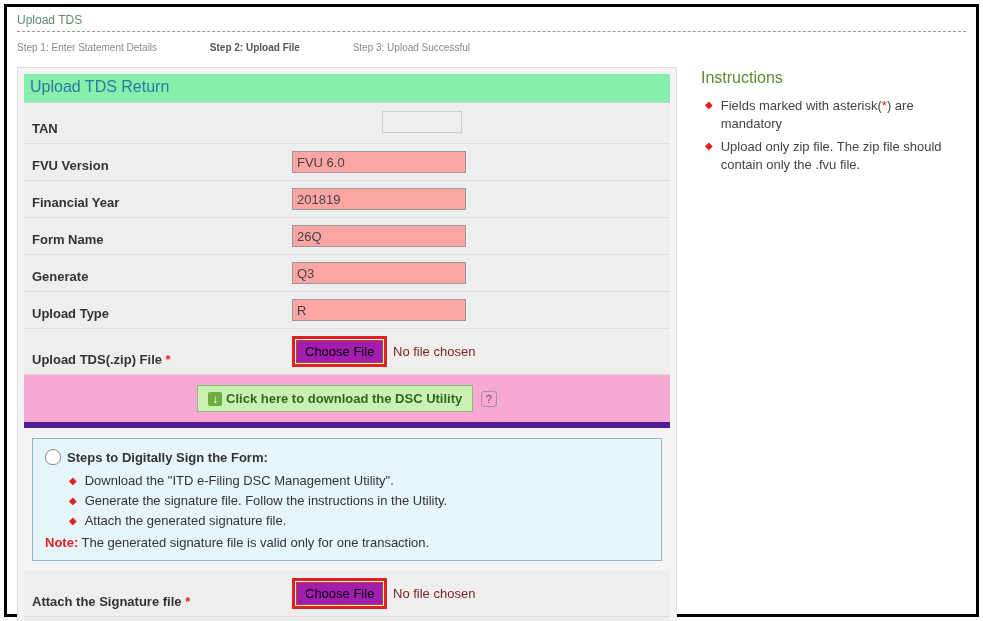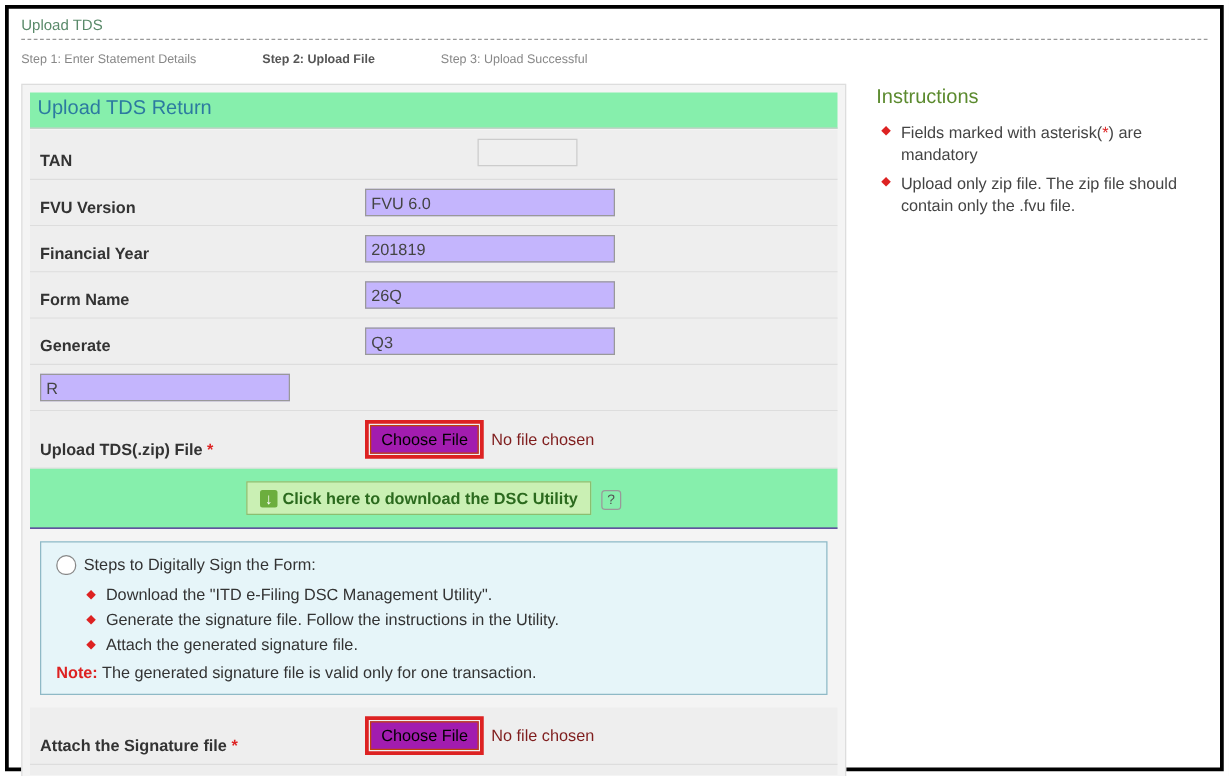--- a/index.html
+++ b/index.html
@@ -54,24 +54,24 @@
       padding: 7px 8px;
       border-bottom: 1px solid #ddd;
       background: #eee;
     }
     .form-row .label {
       width: 260px;
       font-weight: bold;
       color: #333;
     }
     .form-row .value input[type="text"] {
-      width: 200px;
+      width: 174px;
       height: 22px;
       border: 1px solid #999;
-      background: #c4b5fd;
+      background: #fca5a5;
       padding: 1px 4px;
       font-size: 13px;
       color: #444;
     }
     .form-row .value .tan-empty {
       display:inline-block;
       width:80px;
       height:22px;
       border:1px solid #ccc;
       background:#efefef;
@@ -83,22 +83,22 @@
       background: #a21caf;
       padding: 3px 8px;
       font-size: 13px;
             cursor: pointer;
     }
     .file-row .fwrapper{ display:inline-block; border:3px solid #d22; padding:1px; }
     .file-row .fstatus { color: #7f1d1d; margin-left: 2px;}
     .dsc-download-row {
       text-align: center;
       padding: 10px 0;
-      background:#86efac;
-      border-bottom:1px solid #4c1d95;
+      background:#f9a8d4;
+      border-bottom:6px solid #4c1d95;
     }
     .dsc-download-link {
       display: inline-block;
       background: #caf0b4;
       border: 1px solid #8bbf70;
       color: #2b6a1e;
       font-weight: bold;
       padding: 5px 10px;
       text-decoration: none;
       font-size: 13px;
@@ -128,23 +128,23 @@
     }
     .infobox {
       margin: 10px 8px;
       background: #e6f5f9;
       border: 1px solid #8fb9c6;
       padding: 10px 12px;
       font-size: 13px;
       color:#333;
     }
     .infobox .info-title {
-      font-weight: normal;
+      font-weight: bold;
       display:flex;
-      align-items:flex-start;
+      align-items:center;
       gap:6px;
       margin-bottom:8px;
     }
     .bulb{
       width:16px;height:16px;border:1px solid #888;border-radius:50% 50% 45% 45%;
       background:#fff;
       position:relative;
     }
     .infobox ul { list-style:none; padding-left:24px; margin-bottom:6px;}
     .infobox ul li{ margin:4px 0; display:flex; gap:8px;}
@@ -195,20 +195,21 @@
         <div class="label">Form Name</div>
         <div class="value"><input type="text" readonly="" value="26Q" style=""></div>
       </div>
 
       <div class="form-row">
         <div class="label">Generate</div>
         <div class="value"><input type="text" readonly="" value="Q3" style=""></div>
       </div>
 
       <div class="form-row">
+        <div class="label">Upload Type</div>
         <div class="value"><input type="text" readonly="" value="R" style=""></div>
       </div>
 
       <div class="form-row file-row">
         <div class="label">
           <span>Upload TDS(.zip) File </span><span class="asterisk">*</span>
         </div>
         <div class="value">
           <span class="fwrapper">
             <button class="fbutton">Choose File</button>

